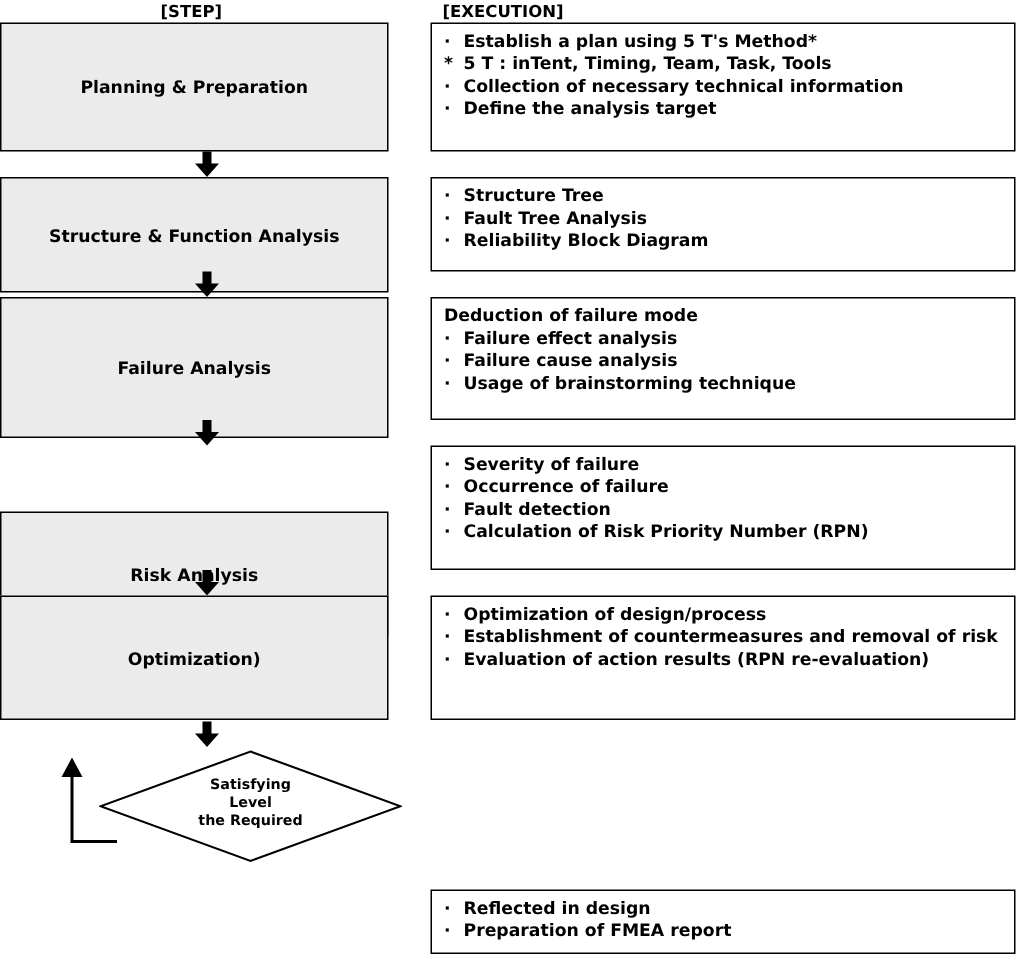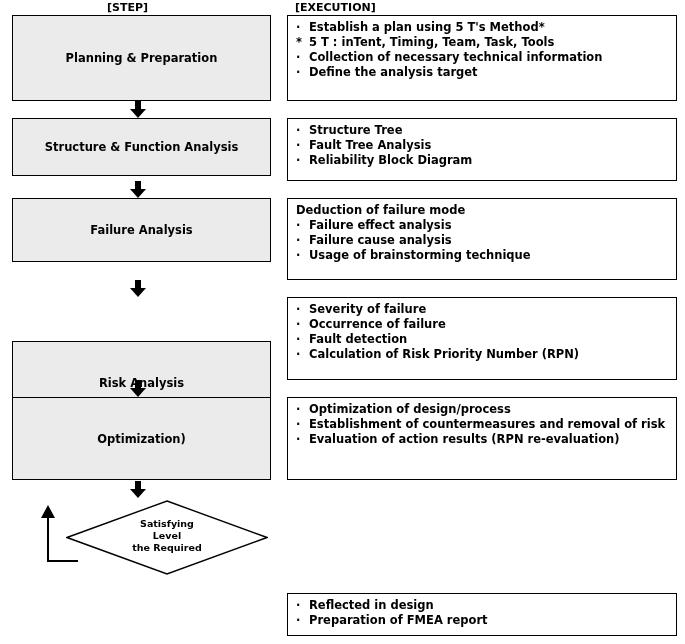--- a/index.html
+++ b/index.html
@@ -25,21 +25,21 @@
     font-size: 11px;
     font-weight: bold;
     letter-spacing: 0px;
     white-space: nowrap;
   }
   .hdr-step { left: 107px; top: 1px; }
   .hdr-exec { left: 295px; top: 1px; }
 
   .step-box {
     position: absolute;
-    left: 12px;
+    left: 0;
     width: 259px;
     box-sizing: border-box;
     border: 1px solid #000000;
     background: #ebebeb;
     display: flex;
     align-items: center;
     justify-content: center;
     text-align: center;
     font-size: 11.5px;
     font-weight: bold;
@@ -149,21 +149,21 @@
         <span class="bullet">·</span>
         <span>Define the analysis target</span>
       </div>
   </div>
 
   <div class="arrow" style="top:101px;">
     <div class="stem"></div>
       <div class="head"></div>
   </div>
 
-  <div class="step-box" style="top:118px; height:58px;">
+  <div class="step-box" style="top:118px; height:77px;">
     <span>Structure &amp; Function Analysis</span>
   </div>
   <div class="exec-box" style="top:118px; height:63px;">
     <div class="exec-line">
         <span class="bullet">·</span>
         <span>Structure Tree</span>
       </div>
     <div class="exec-line">
         <span class="bullet">·</span>
         <span>Fault Tree Analysis</span>
@@ -172,21 +172,21 @@
         <span class="bullet">·</span>
         <span>Reliability Block Diagram</span>
       </div>
   </div>
 
   <div class="arrow" style="top:181px;">
     <div class="stem"></div>
       <div class="head"></div>
   </div>
 
-  <div class="step-box" style="top:198px; height:64px;">
+  <div class="step-box" style="top:198px; height:94px;">
     <span>Failure Analysis</span>
   </div>
   <div class="exec-box" style="top:198px; height:82px;">
     <div class="exec-line nobullet">
         <span class="bullet"></span>
         <span>Deduction of failure mode</span>
       </div>
     <div class="exec-line">
         <span class="bullet">·</span>
         <span>Failure effect analysis</span>

